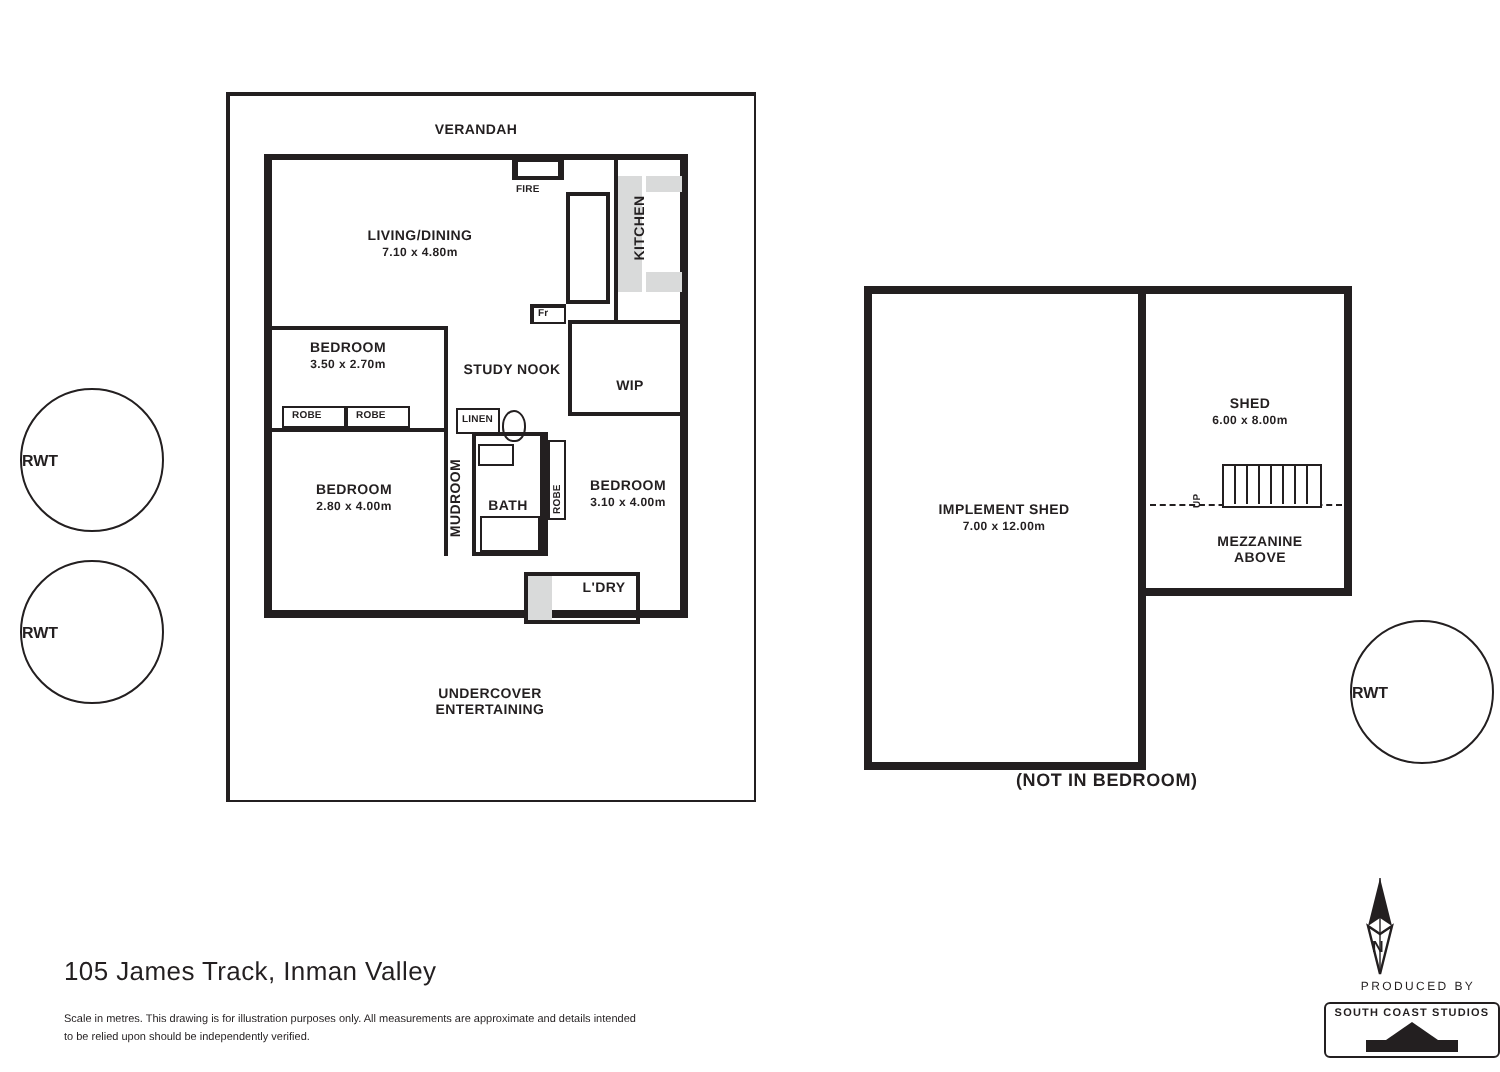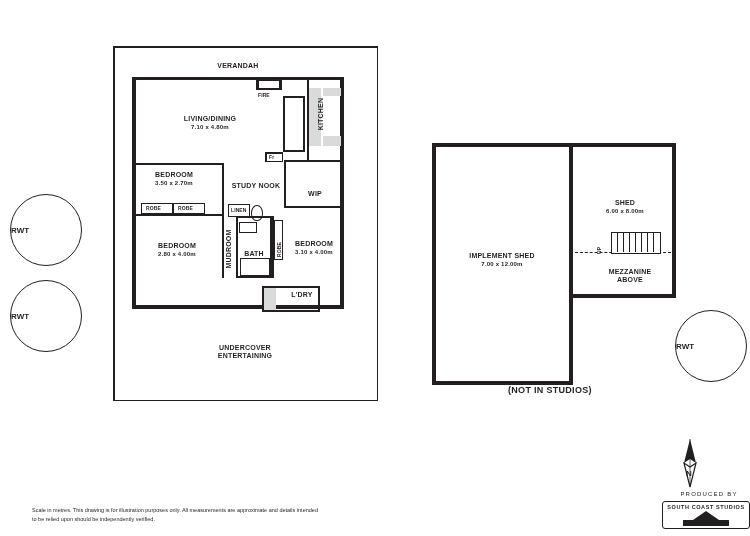--- a/index.html
+++ b/index.html
@@ -272,33 +272,34 @@
     <div class="abs" style="left:611px; top:232px; width:48px; height:20px; border:1px solid #231f20; background:#fff;"></div>
     <div class="abs" style="left:617px; top:232px; width:1px; height:20px; background:#231f20;"></div>
     <div class="abs" style="left:623px; top:232px; width:1px; height:20px; background:#231f20;"></div>
     <div class="abs" style="left:629px; top:232px; width:1px; height:20px; background:#231f20;"></div>
     <div class="abs" style="left:635px; top:232px; width:1px; height:20px; background:#231f20;"></div>
     <div class="abs" style="left:641px; top:232px; width:1px; height:20px; background:#231f20;"></div>
     <div class="abs" style="left:647px; top:232px; width:1px; height:20px; background:#231f20;"></div>
     <div class="abs" style="left:653px; top:232px; width:1px; height:20px; background:#231f20;"></div>
     <div class="tiny vert" style="position:absolute; left:586px; top:238px; width:26px;">UP</div>
 
-    <div class="not-in-position" style="left:508px; top:385px;">(NOT IN STUDIOS)</div>
+    <div class="not-in-position" style="left:508px; top:385px;">(NOT IN BEDROOM)</div>
   </div>
 
   <div class="rwt" style="left:10px; top:194px; width:70px; height:70px;">
     <span>RWT</span>
   </div>
   <div class="rwt" style="left:10px; top:280px; width:70px; height:70px;">
     <span>RWT</span>
   </div>
   <div class="rwt" style="left:675px; top:310px; width:70px; height:70px;">
     <span>RWT</span>
   </div>
 
+  <div class="address" style="left:32px; top:478px;">105 James Track, Inman Valley</div>
   <div class="disclaimer" style="left:32px; top:506px;">Scale in metres. This drawing is for illustration purposes only. All measurements are approximate and details intended to be relied upon should be independently verified.</div>
 
   <svg class="compass" style="left:666px; top:437px;" width="48" height="52" viewBox="0 0 48 52">
     <polygon points="24,2 30,26 24,22 18,26" fill="#231f20"></polygon>
     <polygon points="24,50 30,26 24,30 18,26" fill="#ffffff" stroke="#231f20" stroke-width="1.2"></polygon>
     <line x1="24" y1="2" x2="24" y2="50" stroke="#231f20" stroke-width="0.7"></line>
   </svg>
   <div class="abs" style="left:686px; top:469px; font-size:8px; font-weight:bold;">N</div>
 
   <div class="produced-by" style="left:664px; top:491px;">PRODUCED BY</div>

